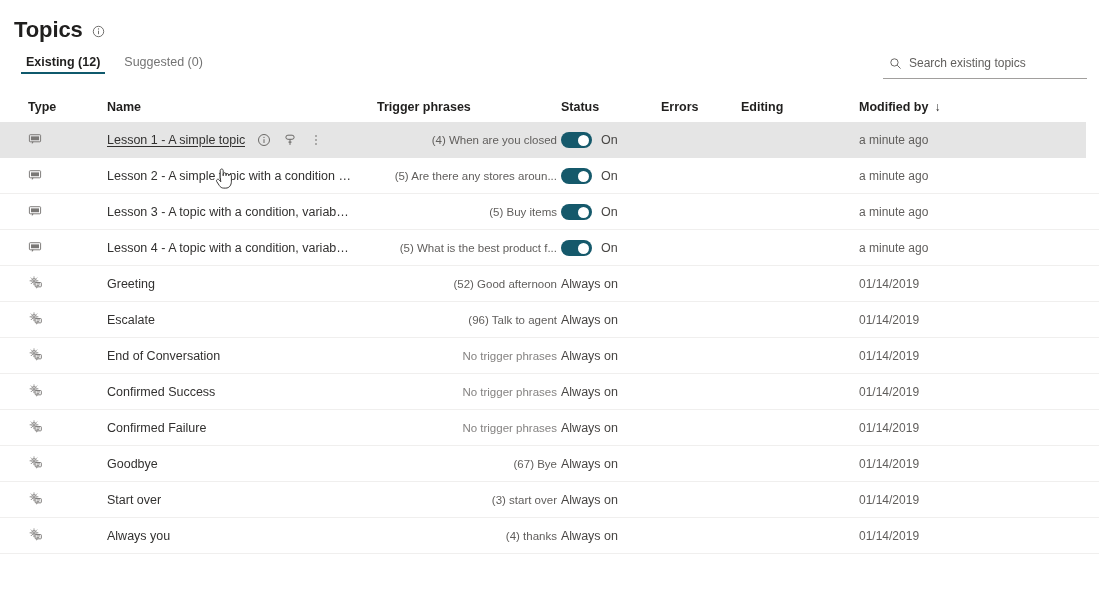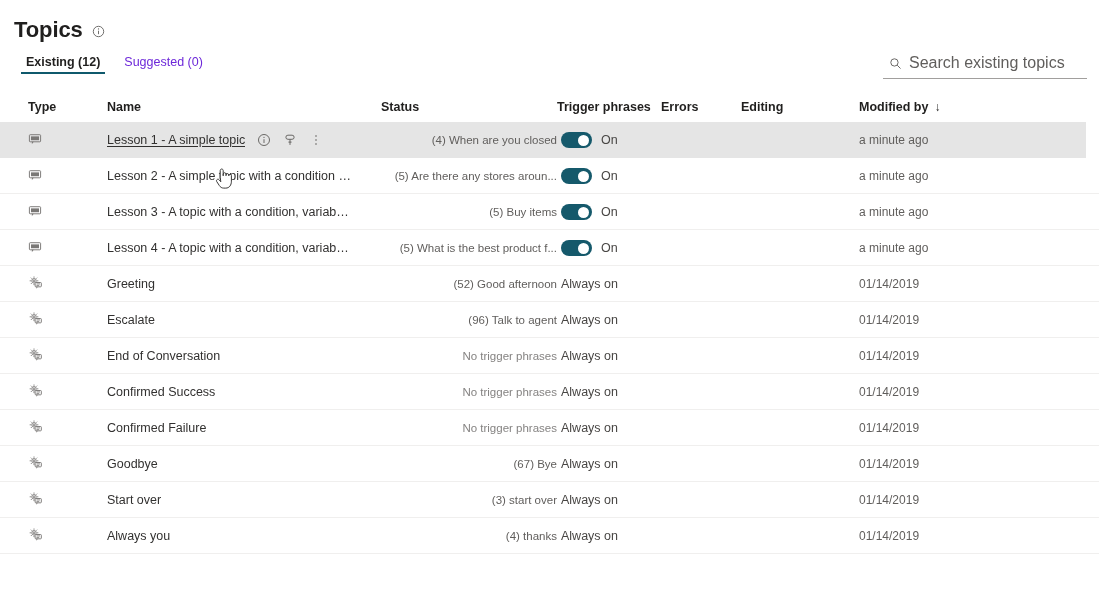--- a/index.html
+++ b/index.html
@@ -55,21 +55,21 @@
     padding-left: 14px;
   }
   .tabs {
     display: flex;
     align-items: flex-start;
     height: 100%;
   }
   .tab {
     position: relative;
     font-size: 12.5px;
-    color: #6d28d9;
+    color: #737373;
     padding: 10px 12px 10px 12px;
     cursor: pointer;
     line-height: 16px;
     white-space: nowrap;
   }
   .tab.active {
     font-weight: 700;
     color: #201f1e;
   }
   .tab.active::after {
@@ -99,21 +99,21 @@
     height: 13px;
     color: #605e5c;
     flex: 0 0 auto;
     display: block;
   }
   .search-input {
     border: none;
     outline: none;
     background: transparent;
     font-family: "Liberation Sans", sans-serif;
-    font-size: 16px;
+    font-size: 12px;
     color: #323130;
     width: 100%;
     padding: 0;
   }
   .search-input::placeholder { color: #605e5c; opacity: 1; }
 
   
   .table-wrap {
     position: relative;
     width: 1099px;
@@ -299,22 +299,22 @@
       </span>
       <input class="search-input" type="text" placeholder="Search existing topics" style="">
     </div>
   </div>
 
   <div class="table-wrap">
 
     <div class="grid-row hdr-row">
       <div class="col-hdr col-type">Type</div>
       <div class="col-hdr col-name">Name</div>
+      <div class="col-hdr">Trigger phrases</div>
       <div class="col-hdr col-status">Status</div>
-      <div class="col-hdr">Trigger phrases</div>
       <div class="col-hdr">Errors</div>
       <div class="col-hdr">Editing</div>
       <div class="col-hdr">
         <span>Modified by</span>
         <span class="sort-arrow">↓</span>
       </div>
     </div>
 
     <div id="rows">
         <div class="grid-row data-row selected">

